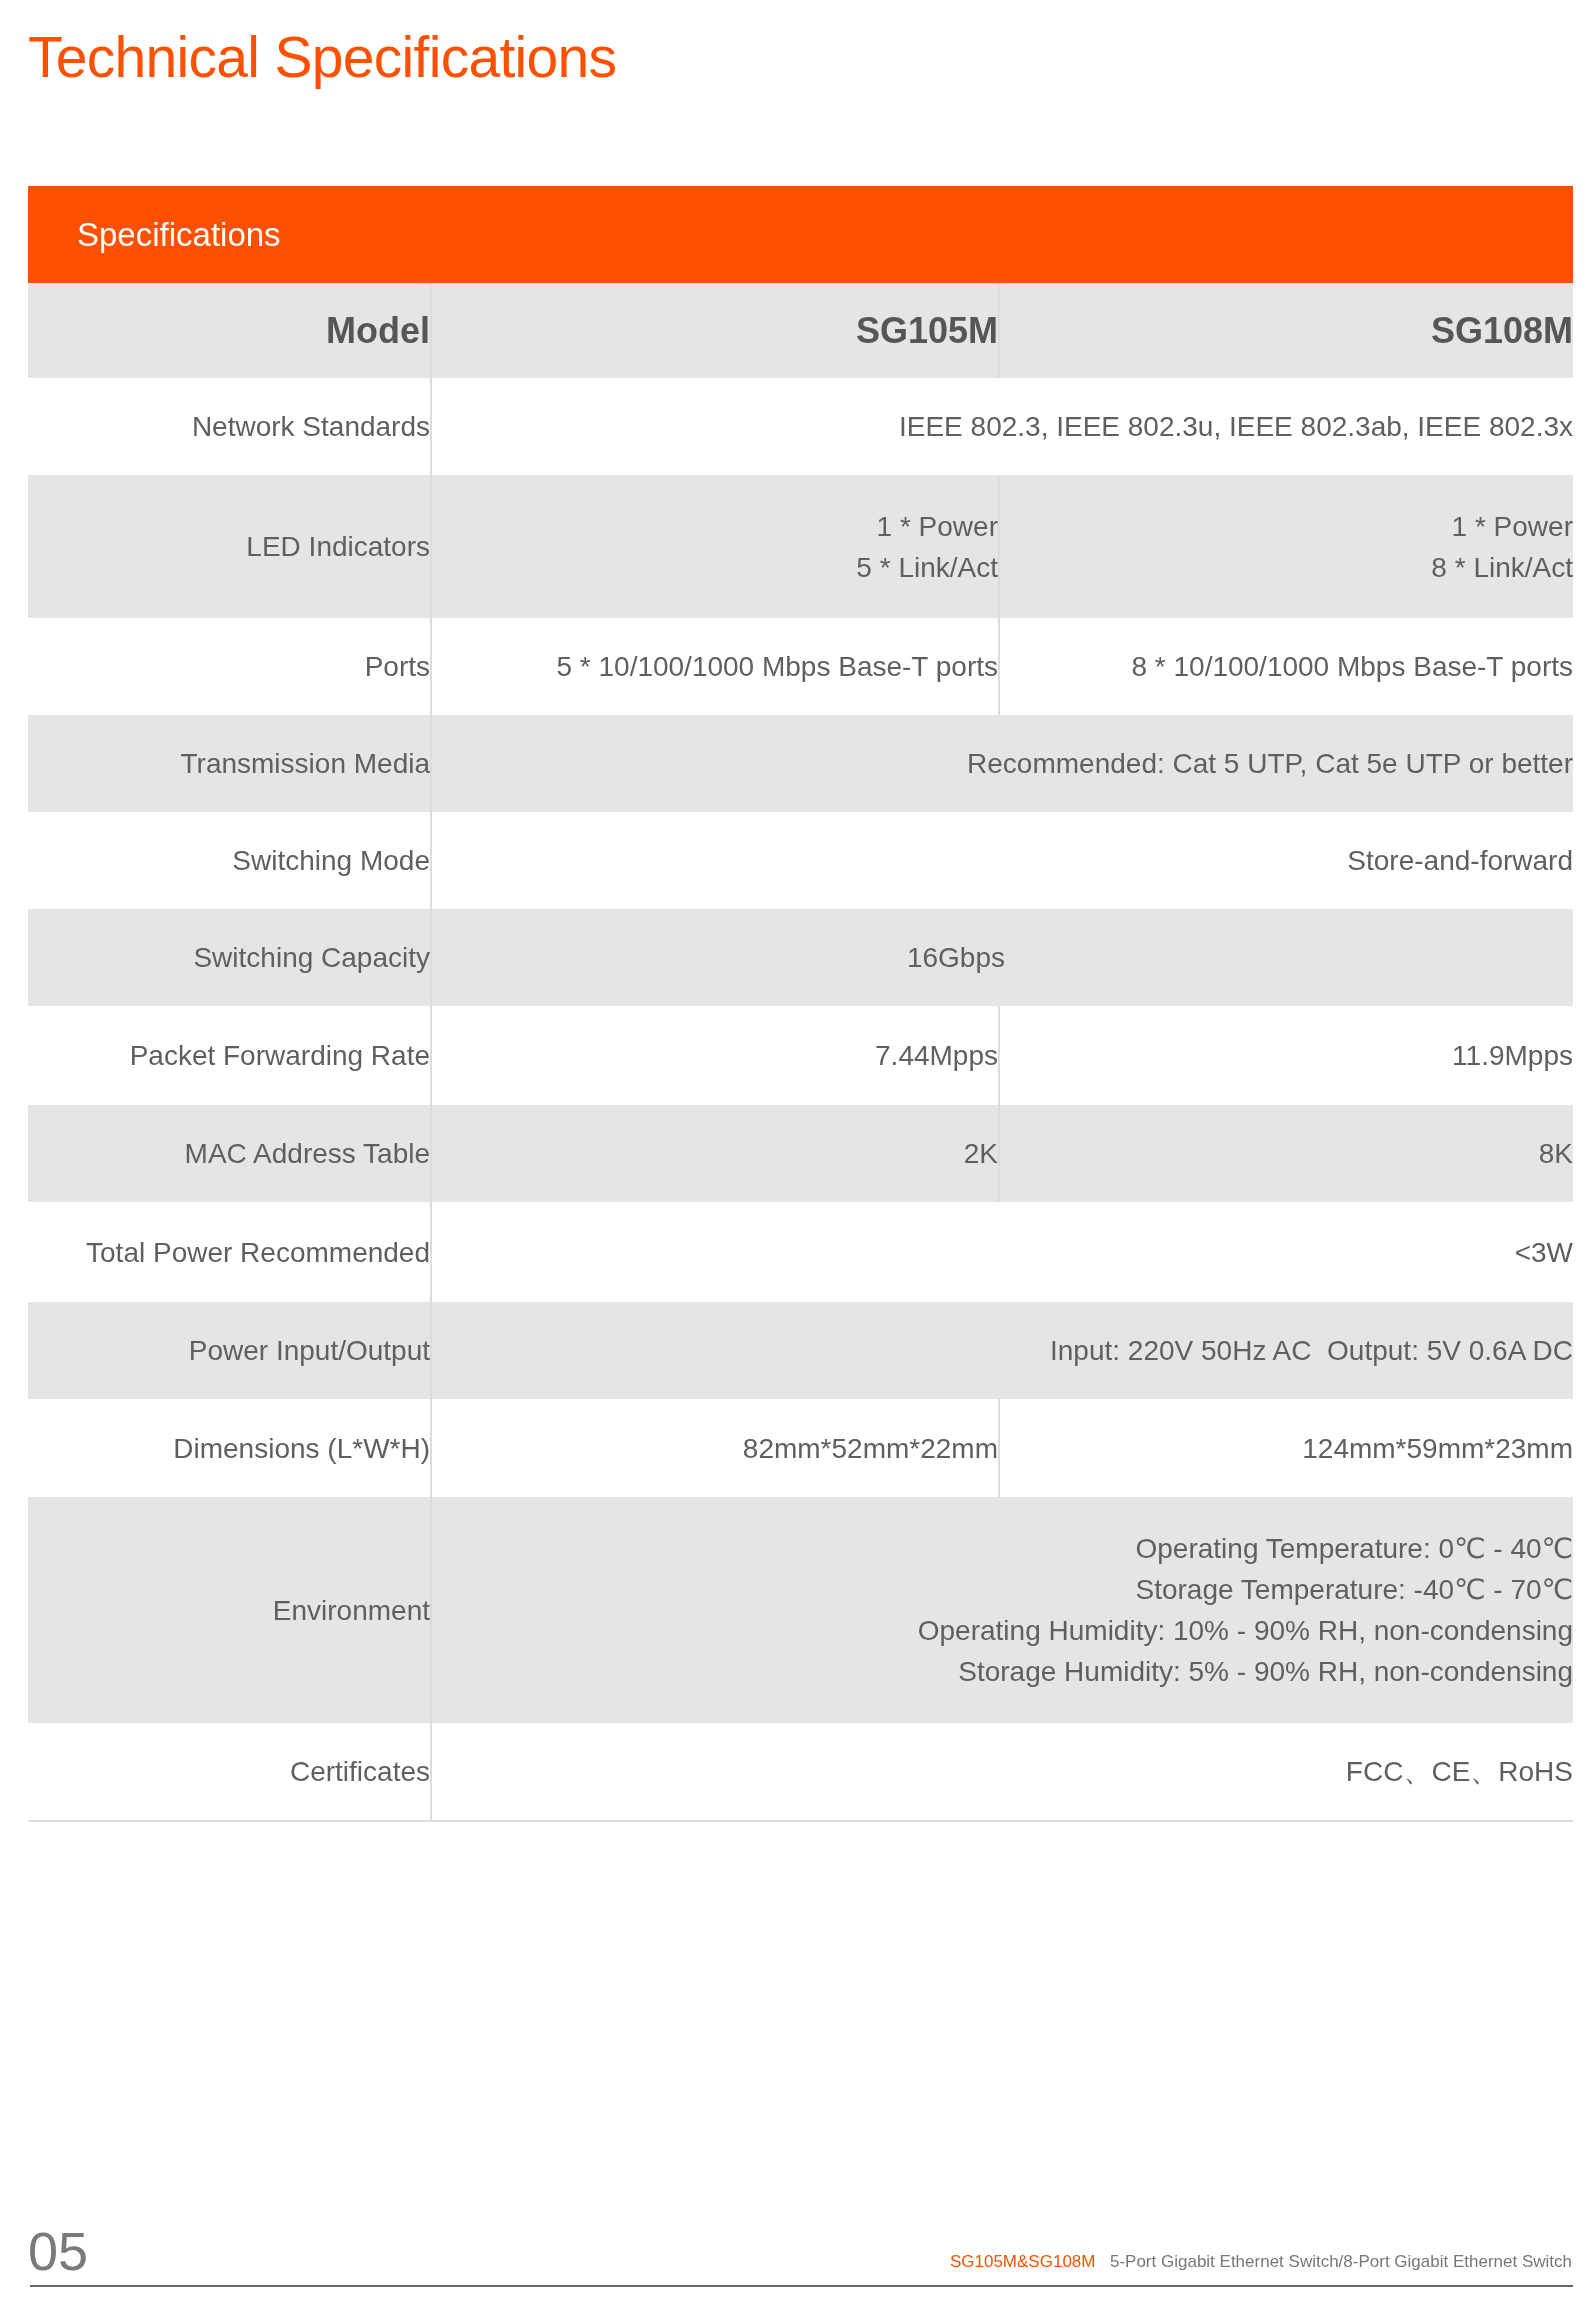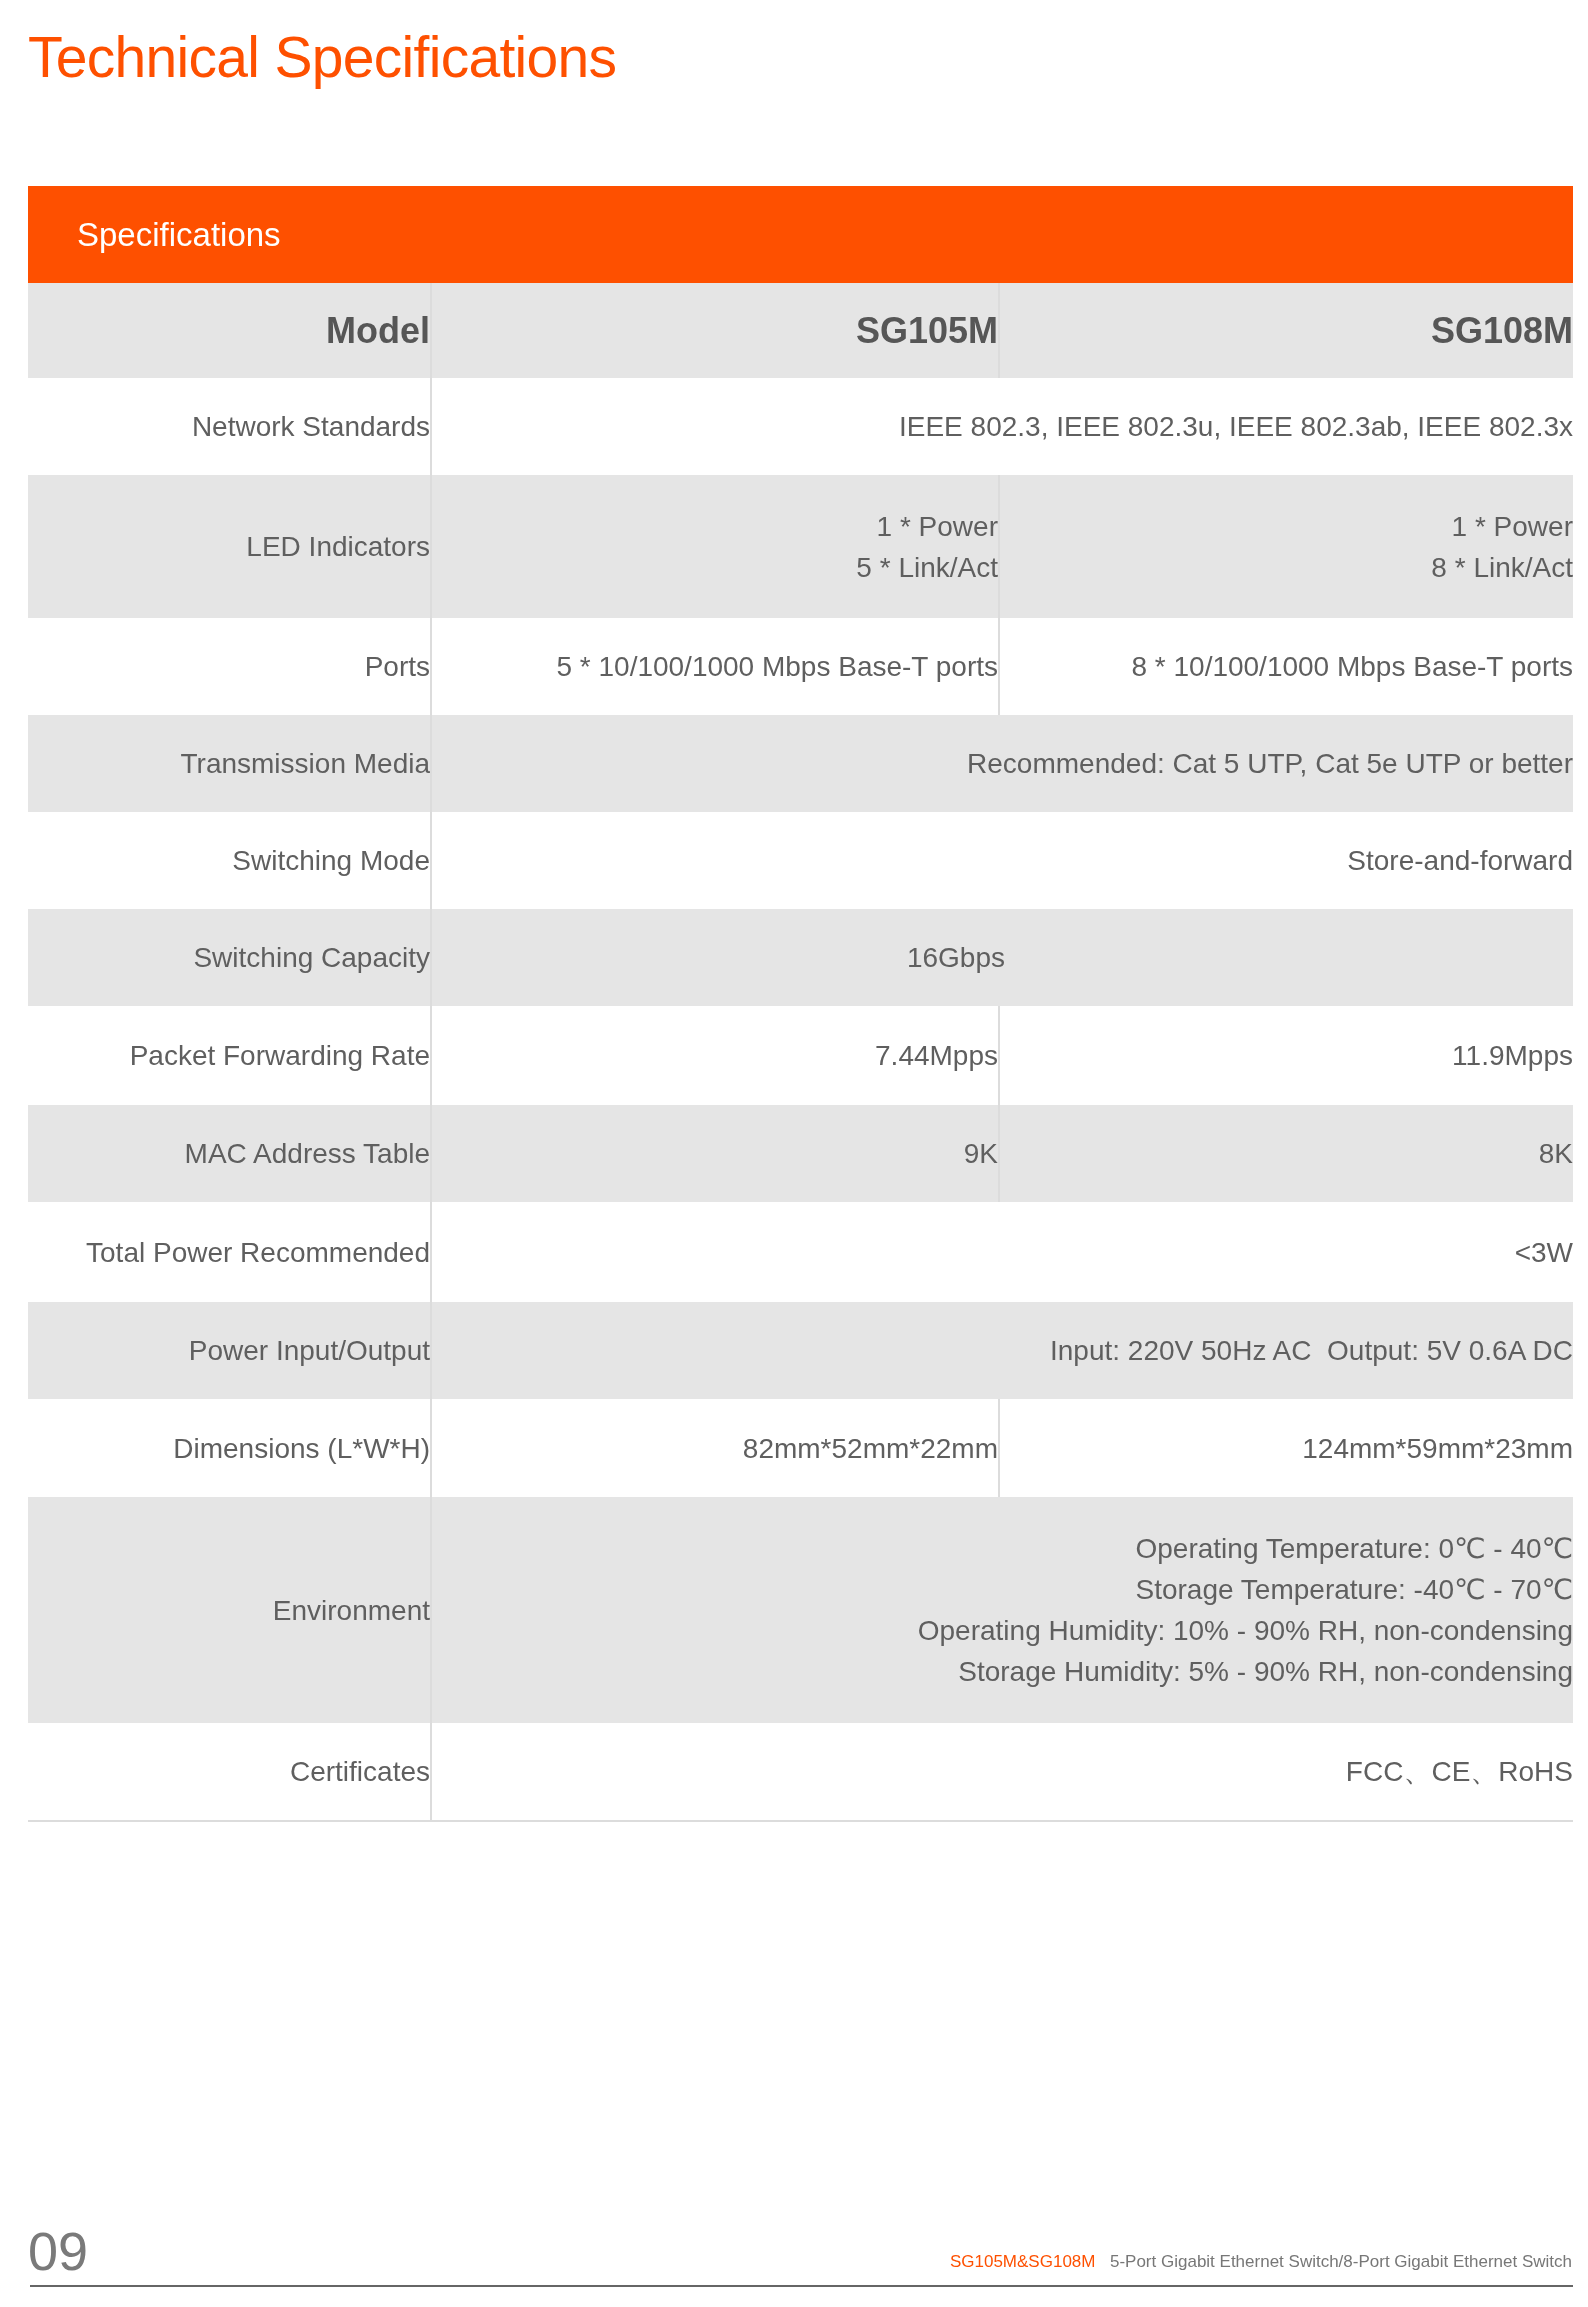--- a/index.html
+++ b/index.html
@@ -123,21 +123,21 @@
     <div class="cell c3">
         <span>11.9Mpps</span>
       </div>
   </div>
 
   <div class="row gray" style="height:97px">
     <div class="cell c1">
         <span>MAC Address Table</span>
       </div>
     <div class="cell c2">
-        <span>9K</span>
+        <span>2K</span>
       </div>
     <div class="cell c3">
         <span>8K</span>
       </div>
   </div>
 
   <div class="row white" style="height:100px">
     <div class="cell c1">
         <span>Total Power Recommended</span>
       </div>
@@ -184,20 +184,20 @@
         <span>Certificates</span>
       </div>
     <div class="cell c23">
         <span>FCC、CE、RoHS</span>
       </div>
   </div>
 
   <div class="bottom-rule"></div>
 </div>
 
-<div class="page-number">09</div>
+<div class="page-number">05</div>
 
 <div class="footer-text">
   <span class="footer-model">SG105M&amp;SG108M</span><span class="footer-desc">5-Port Gigabit Ethernet Switch/8-Port Gigabit Ethernet Switch</span>
 </div>
 
 <div class="footer-rule"></div>
 
 
 </body></html>

